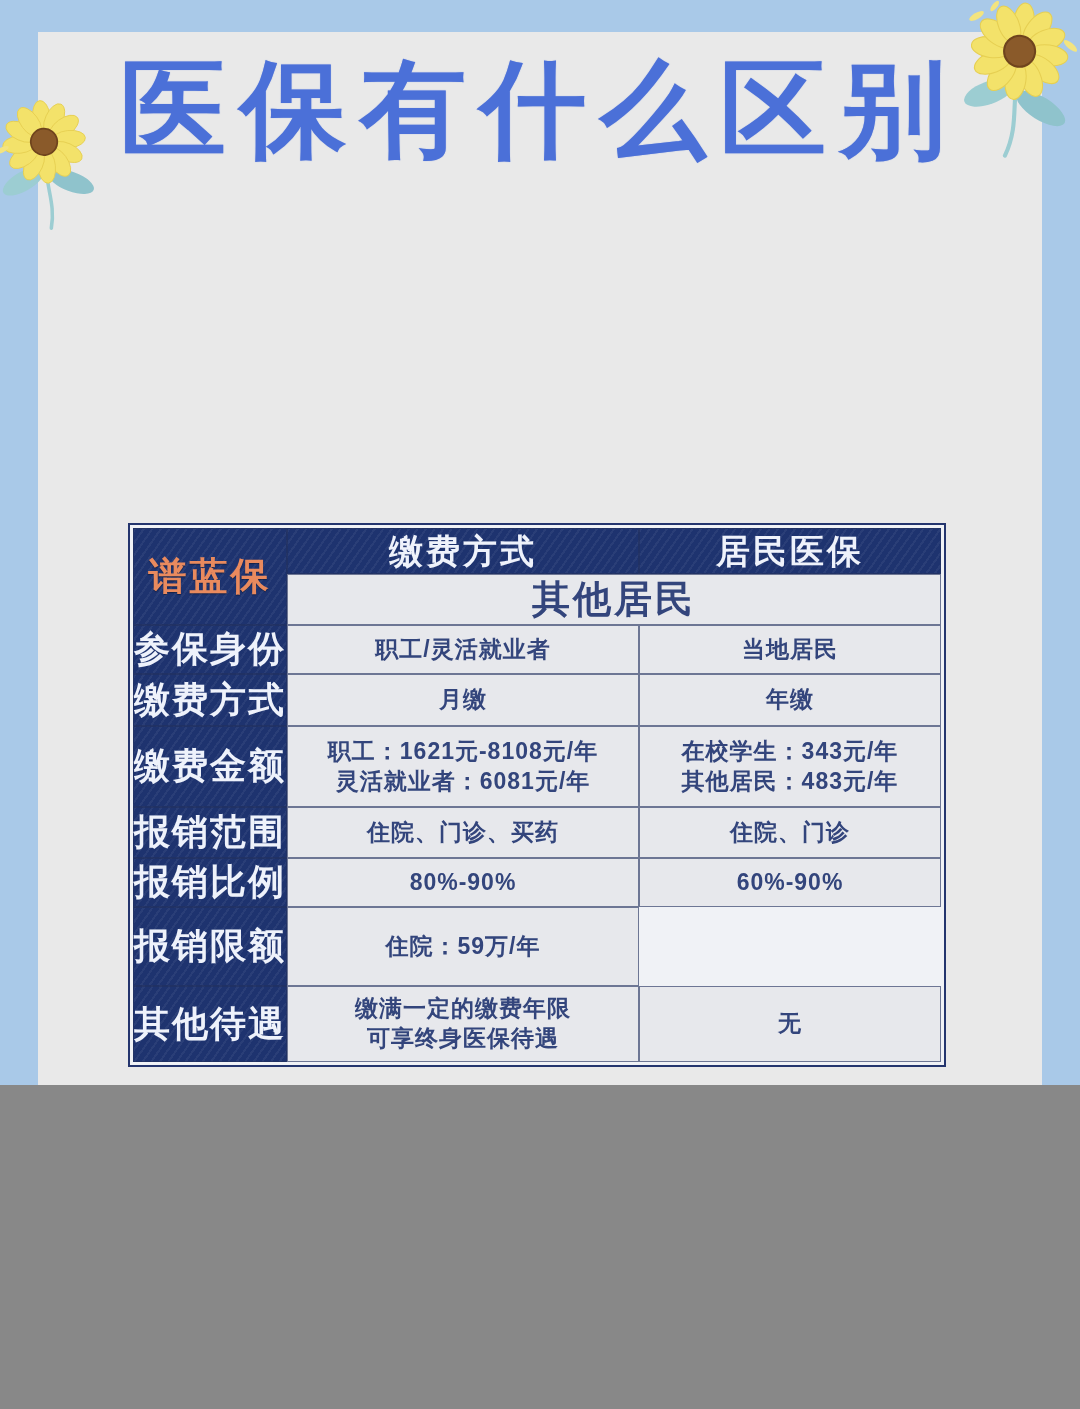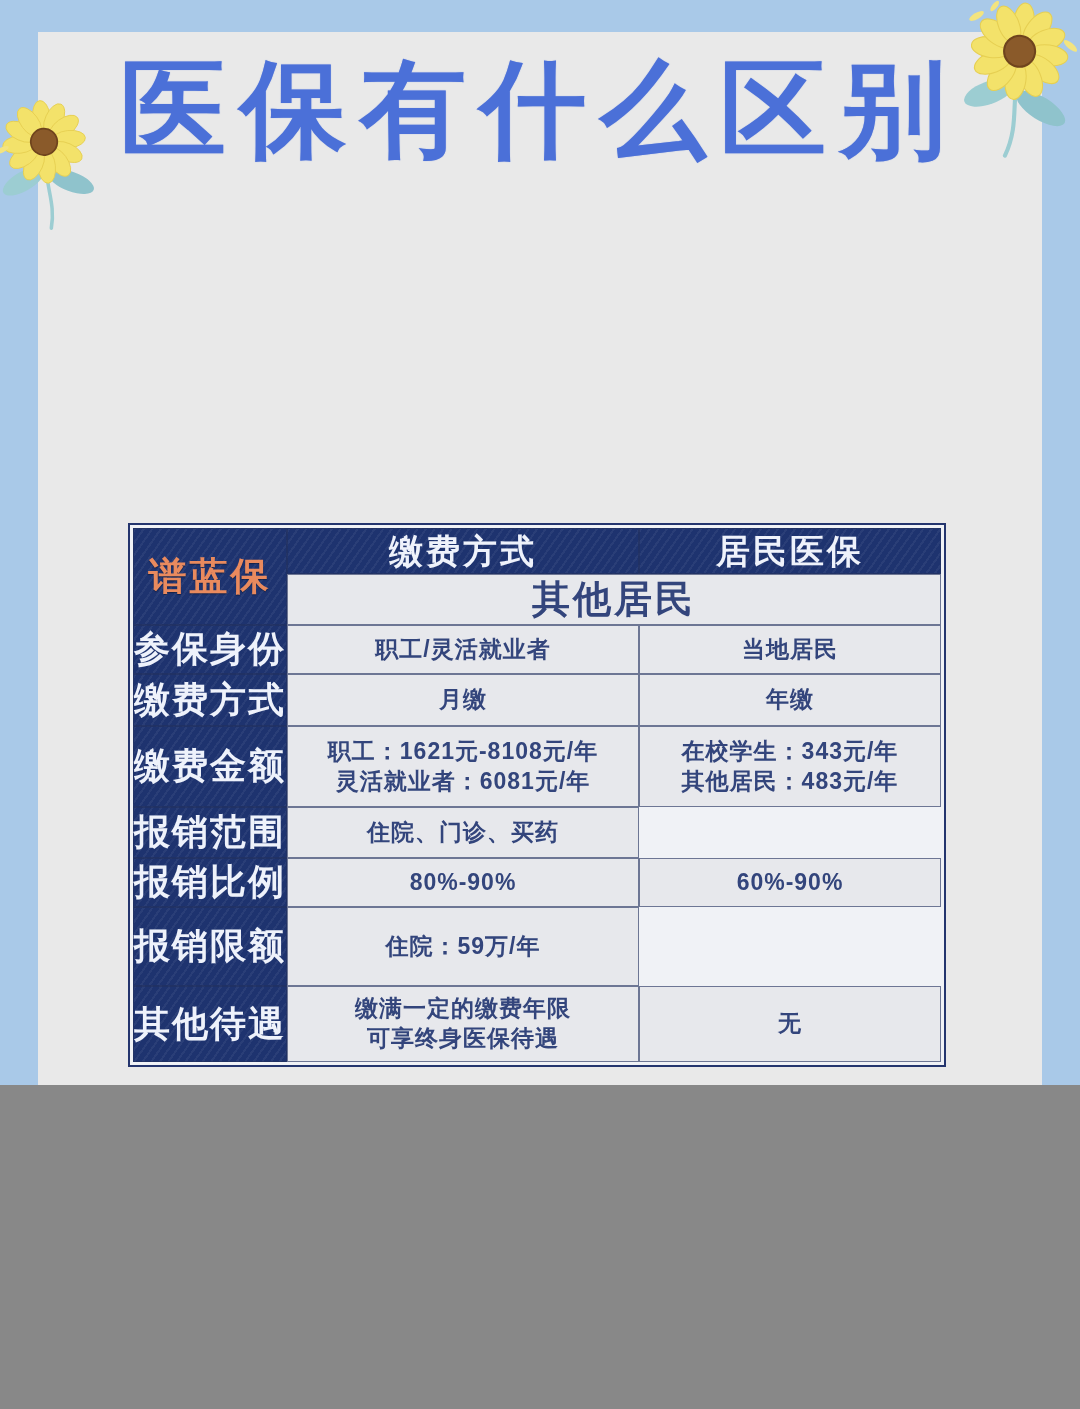--- a/index.html
+++ b/index.html
@@ -152,20 +152,24 @@
     <div class="cell light data-cell" style="grid-area:5/3">
       <span class="line">在校学生：343元/年</span>
       <span class="line">其他居民：483元/年</span>
     </div>
 
     <div class="cell navy label-cell" style="grid-area:6/1">
       <span class="line">报销范围</span>
     </div>
     <div class="cell light data-cell" style="grid-area:6/2">
       <span class="line">住院、门诊、买药</span>
+      <span class="line"></span>
+    </div>
+    <div class="cell light data-cell" style="grid-area:6/3">
+      <span class="line">住院、门诊</span>
       <span class="line"></span>
     </div>
 
     <div class="cell navy label-cell" style="grid-area:7/1">
       <span class="line">报销比例</span>
     </div>
     <div class="cell light data-cell" style="grid-area:7/2">
       <span class="line">80%-90%</span>
       <span class="line"></span>
     </div>

